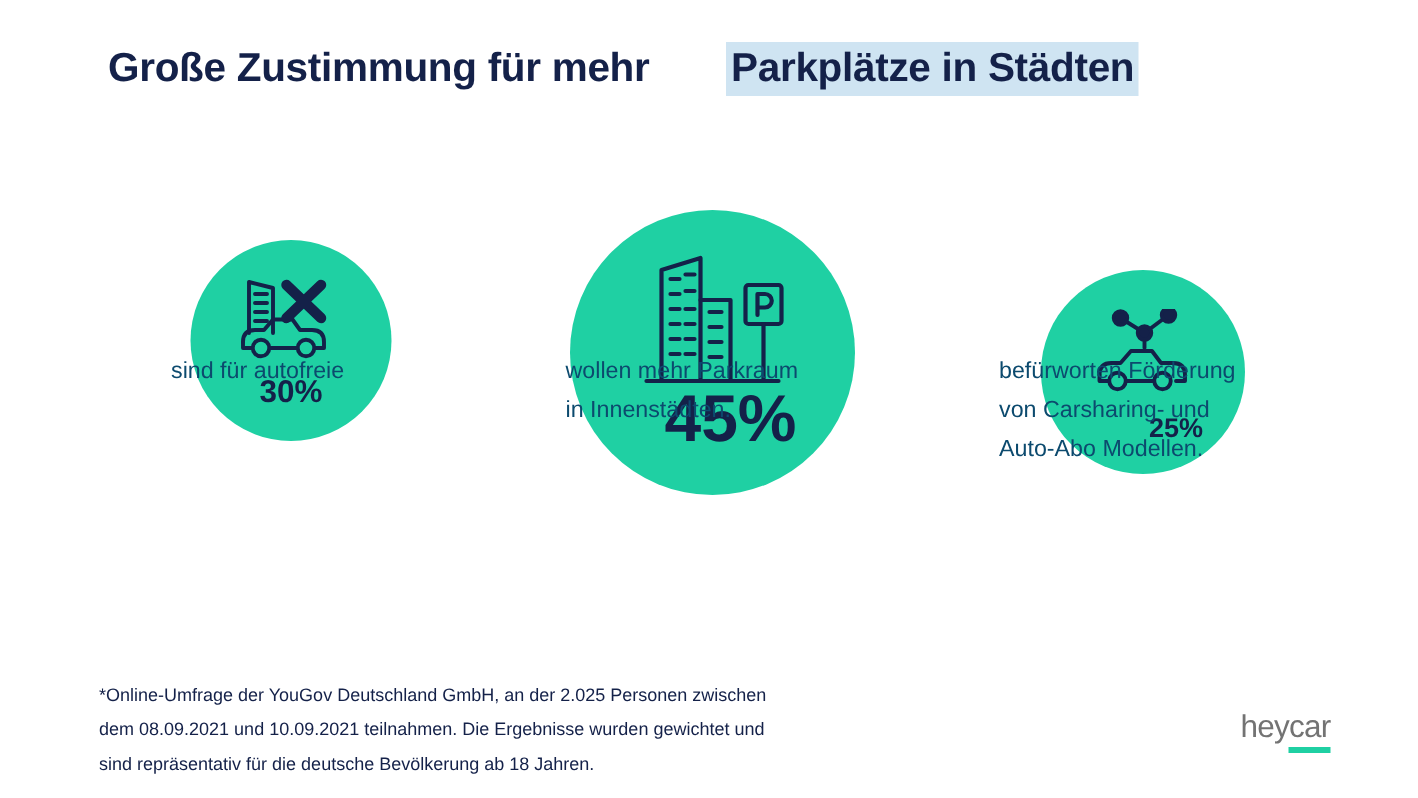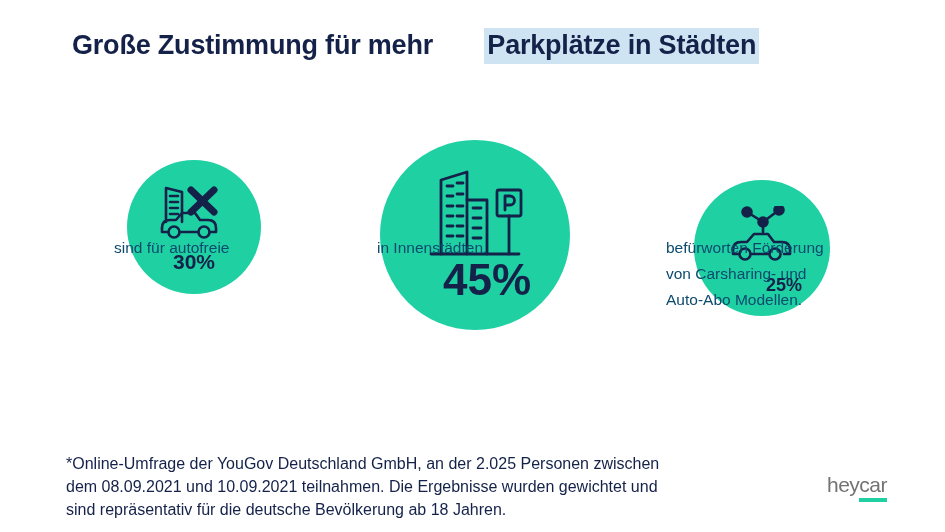--- a/index.html
+++ b/index.html
@@ -76,21 +76,21 @@
   #b3 .circle { width: 136px; height: 136px; }
   #b3 .pct { font-size: 18px; padding-bottom: 22px; margin-left: 44px; }
   #b3 .icon-holder { top: 26px; }
   #c3 { left: 666px; top: 235px; }
 
   .footnote {
     position: absolute;
     left: 66px;
     top: 452px;
     width: 640px;
-    font-size: 16px;
+    font-size: 12px;
     line-height: 23px;
     color: #142149;
   }
   .logo {
     position: absolute;
     right: 58px;
     bottom: 35px;
     font-size: 21px;
     font-weight: normal;
     color: #737373;
@@ -175,20 +175,21 @@
     </div>
   </div>
 
 </div>
 
 <div class="caption" id="c1">
   <div>sind für autofreie</div>
 </div>
 
 <div class="caption" id="c2">
+  <div>wollen mehr Parkraum</div>
   <div>in Innenstädten.</div>
 </div>
 
 <div class="caption" id="c3">
   <div>befürworten Förderung</div>
   <div>von Carsharing- und</div>
   <div>Auto-Abo Modellen.</div>
 </div>
 
 <div class="footnote">

